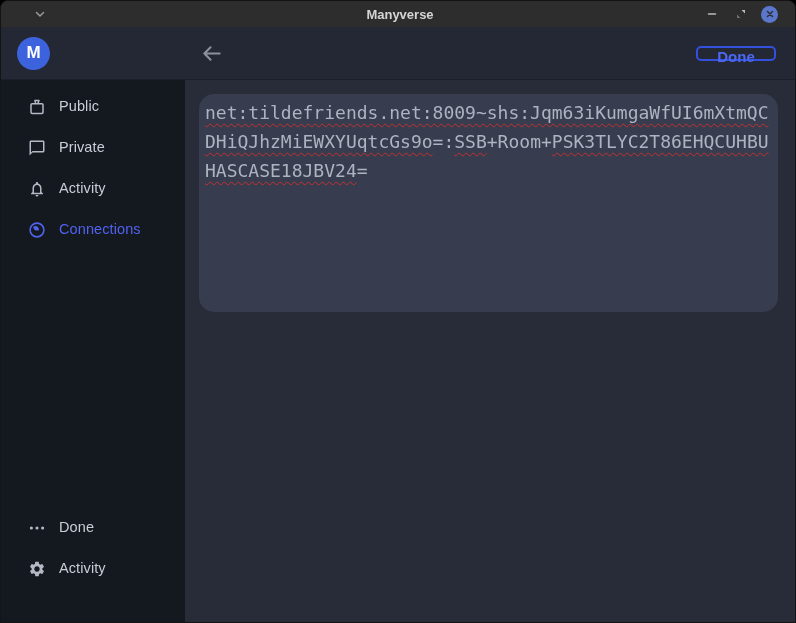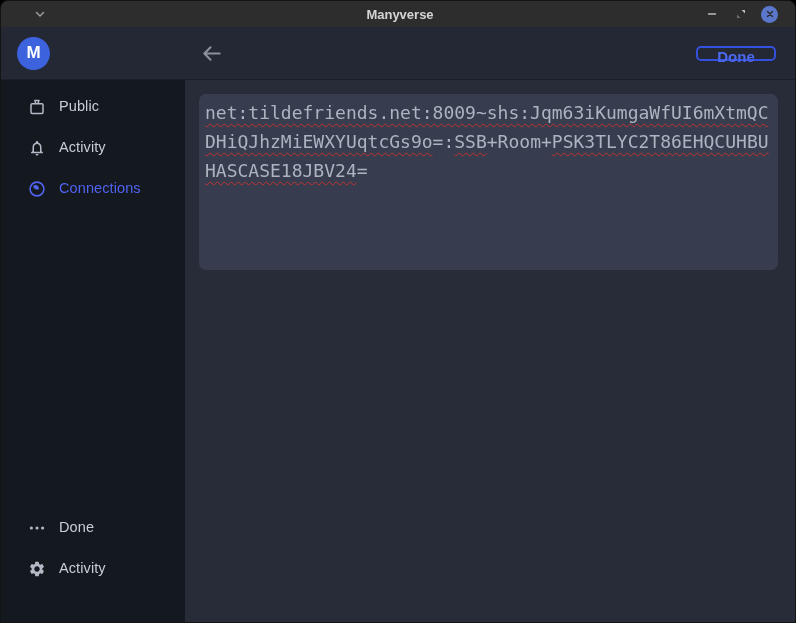--- a/index.html
+++ b/index.html
@@ -68,22 +68,22 @@
   }
   .side-item .s-icon { width: 18px; height: 18px; color: #b3bac6; display: flex; margin-right: 13px; }
   .side-item .s-label { font-size: 14.5px; font-weight: 500; letter-spacing: .1px; }
   .side-item.active, .side-item.active .s-icon { color: #5163f1; }
   .sidebar-bottom { margin-top: auto; }
 
   .content { flex: 1; background: #272c38; position: relative; min-width: 0; }
 
   .invite-box {
     position: absolute; left: 14px; top: 14px;
-    width: 579px; height: 176px;
-    background: #373d4e; border-radius: 7px;
+    width: 579px; height: 218px;
+    background: #373d4e; border-radius: 15px;
     padding: 4px 6px;
     font-family: "DejaVu Sans Mono", monospace;
     font-size: 18px; line-height: 29px; color: #adb3c0;
     word-break: break-all; white-space: pre-wrap;
     overflow: hidden; cursor: text;
   }
   .invite-box .miss {
     text-decoration-line: underline;
     text-decoration-style: wavy;
     text-decoration-color: #c23030;
@@ -143,20 +143,28 @@
               <svg width="18" height="18" viewBox="0 0 24 24">
                 <rect x="4" y="7.5" width="16" height="13" rx="1.5" fill="none" stroke="currentColor" stroke-width="2"></rect>
                 <path d="M10.2 7.5 L9.2 3.2 H14.6 L13.2 7.5" fill="none" stroke="currentColor" stroke-width="2" stroke-linejoin="round"></path>
               </svg>
             </span>
             <span class="s-label">Public</span>
           </div>
           <div class="side-item">
             <span class="s-icon">
               <svg width="18" height="18" viewBox="0 0 24 24" fill="currentColor">
+                <path d="M20 2H4c-1.1 0-2 .9-2 2v18l4-4h14c1.1 0 2-.9 2-2V4c0-1.1-.9-2-2-2zm0 14H6l-2 2V4h16v12z"></path>
+              </svg>
+            </span>
+            <span class="s-label">Private</span>
+          </div>
+          <div class="side-item">
+            <span class="s-icon">
+              <svg width="18" height="18" viewBox="0 0 24 24" fill="currentColor">
                 <path d="M12 22c1.1 0 2-.9 2-2h-4c0 1.1.89 2 2 2zm6-6v-5c0-3.07-1.64-5.64-4.5-6.32V4c0-.83-.67-1.5-1.5-1.5s-1.5.67-1.5 1.5v.68C7.63 5.36 6 7.92 6 11v5l-2 2v1h16v-1l-2-2zm-2 1H8v-6c0-2.48 1.51-4.5 4-4.5s4 2.02 4 4.5v6z"></path>
               </svg>
             </span>
             <span class="s-label">Activity</span>
           </div>
           <div class="side-item active">
             <span class="s-icon">
               <svg width="18" height="18" viewBox="0 0 24 24">
                 <circle cx="12" cy="12" r="9.2" fill="none" stroke="currentColor" stroke-width="2.1"></circle>
                 <path d="M7.1 7.6 C10.6 5.5 14.4 7.6 14.7 12.2 C9.9 13.8 6.9 11.2 7.1 7.6 Z" fill="currentColor"></path>

